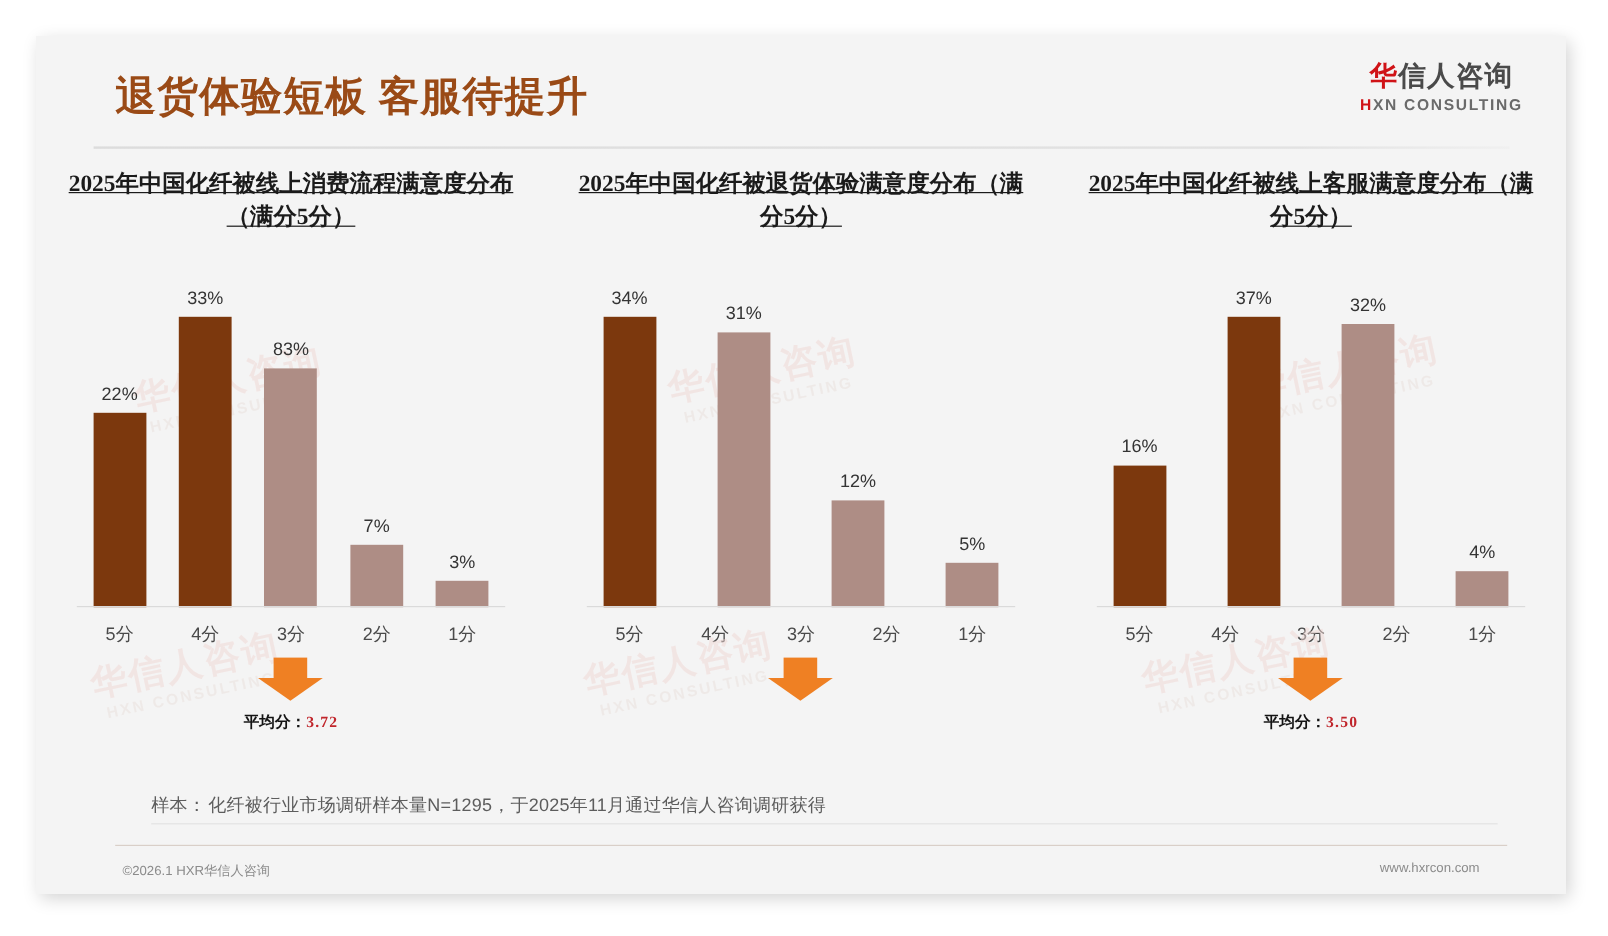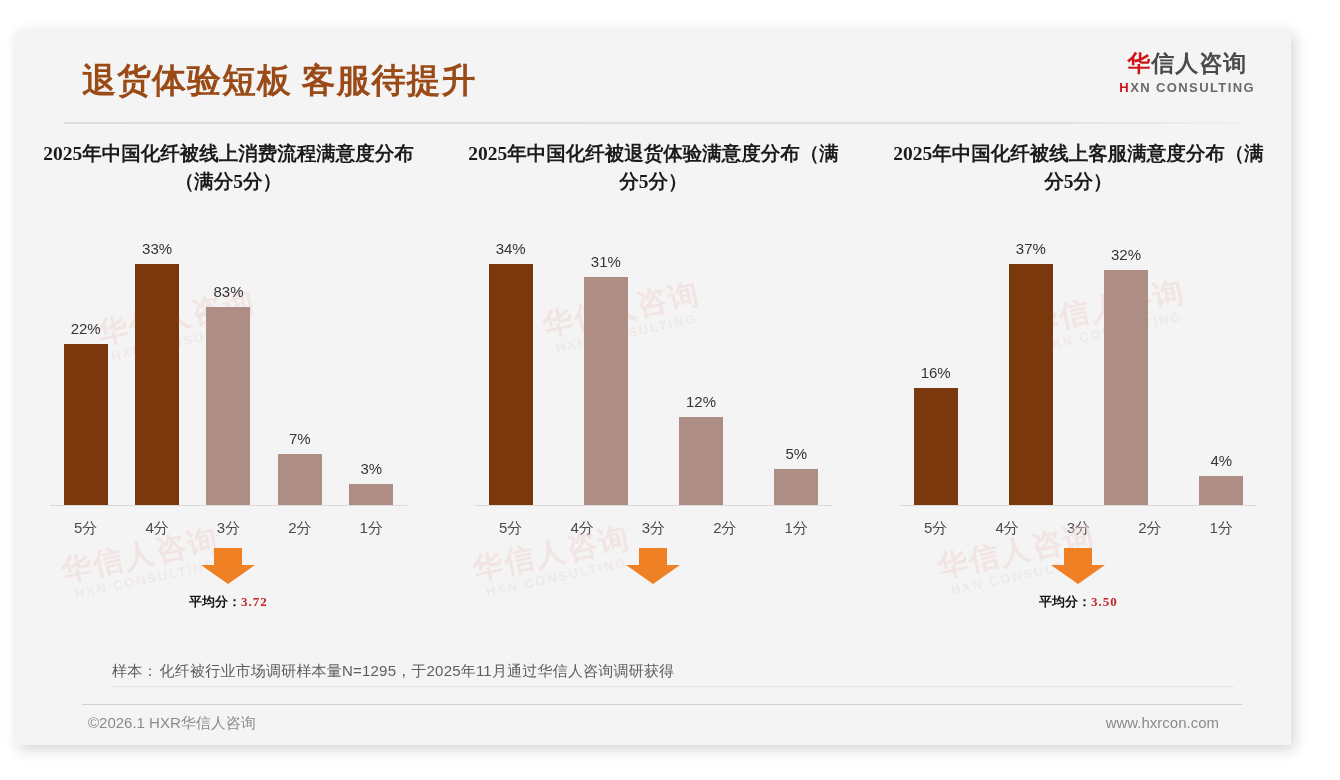--- a/index.html
+++ b/index.html
@@ -4,21 +4,21 @@
 <style>
   * { box-sizing: border-box; margin: 0; padding: 0; }
   html, body {
     width: 1340px; height: 780px;
     background: #ffffff;
     font-family: "Liberation Sans", "DejaVu Sans", sans-serif;
     overflow: hidden;
   }
   .slide {
     position: absolute;
-    left: 16px; top: 30px;
+    left: 30px; top: 30px;
     width: 1275px; height: 715px;
     background: #f4f4f4;
     box-shadow: 3px 4px 14px rgba(0,0,0,0.18);
   }
 
   
   .header {
     position: absolute; left: 0; top: 0; width: 100%; height: 92px;
   }
   .slide-title {
@@ -69,20 +69,21 @@
   }
   .panel-title {
     font-family: "Liberation Serif", "DejaVu Serif", serif;
     font-weight: bold;
     font-size: 19.5px;
     line-height: 1.45;
     color: #1b1b1b;
     text-align: center;
     padding: 0 14px;
     height: 62px;
+    text-decoration: underline;
   }
 
   .plot {
     position: relative;
     height: 300px;
     margin-top: 38px;
     padding: 0 22px;
   }
   .bars {
     position: absolute;
@@ -180,21 +181,21 @@
   .footnote .lab { margin-right: 2px; }
   .footer-rule {
     position: absolute; left: 66px; bottom: 40px; width: 1160px; height: 1px;
     background: #d9cfc8;
   }
   .footer {
     position: absolute; left: 0; bottom: 12px; width: 100%;
     display: flex; justify-content: space-between;
     padding: 0 72px;
   }
-  .footer div { font-size: 15px; color: #8b8b8b; }
+  .footer div { font-size: 11px; color: #8b8b8b; }
 
   
   .wm {
     position: absolute;
     transform: rotate(-12deg);
     pointer-events: none;
     text-align: center;
     line-height: 1.1;
     opacity: 0.5;
   }

